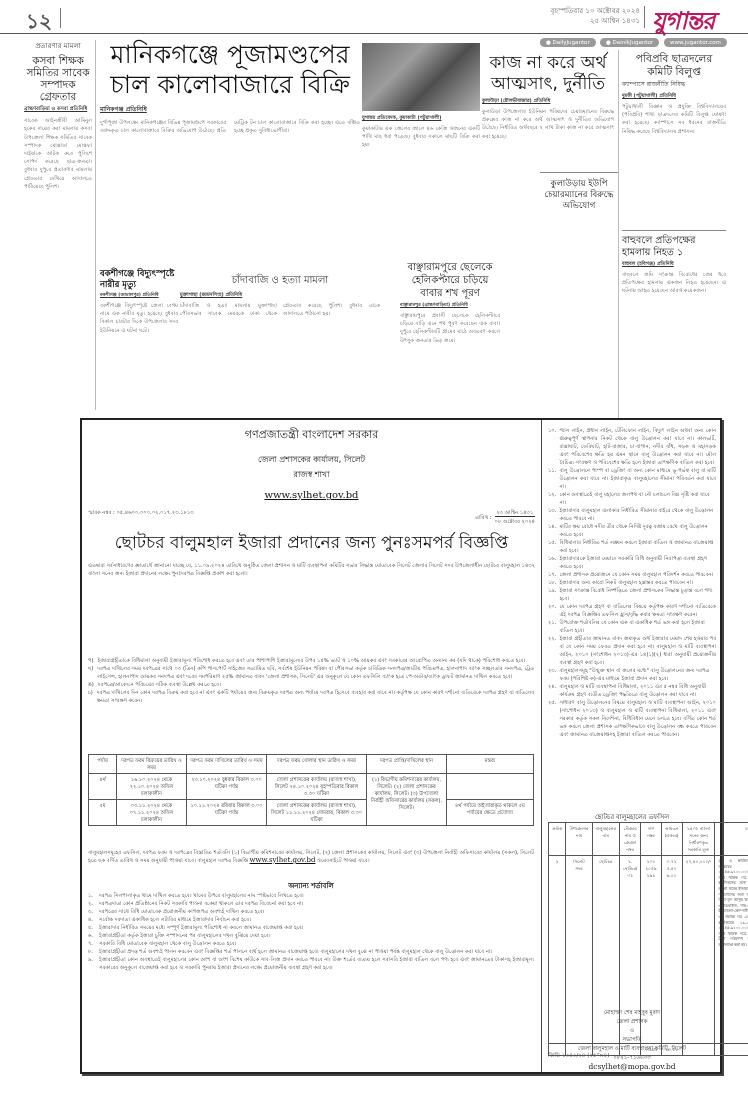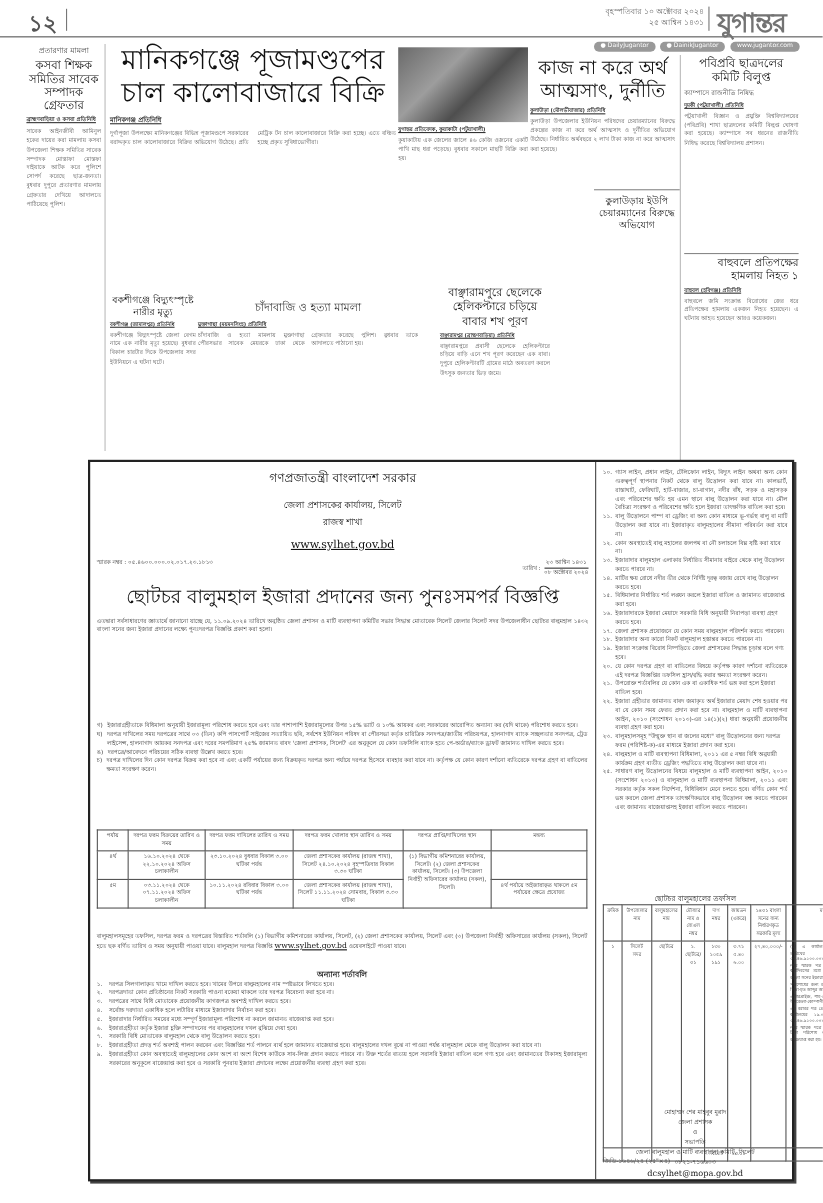--- a/index.html
+++ b/index.html
@@ -7,21 +7,21 @@
   body { font-family: "DejaVu Sans", sans-serif; color: #222; position: relative; }
   .abs { position: absolute; }
 
   
   .masthead { top: 0; left: 0; width: 748px; height: 34px; border-bottom: 1.5px solid #555; }
   .pageno { left: 26px; top: 6px; font-size: 20px; color: #555; font-weight: bold; }
   .pagesep { left: 60px; top: 8px; width: 1px; height: 20px; background: #777; }
   .section-title { left: 68px; top: 4px; font-size: 22px; font-weight: bold; color: #555; }
   .date-block { left: 530px; top: 6px; font-size: 7px; color: #666; text-align: right; line-height: 10px; width: 110px; }
   .datesep { left: 644px; top: 6px; width: 1px; height: 22px; background: #777; }
-  .logo { left: 652px; top: 2px; font-size: 24px; font-weight: bold; color: #737373; font-family: "DejaVu Serif", serif; letter-spacing: -1px; }
+  .logo { left: 652px; top: 2px; font-size: 24px; font-weight: bold; color: #be185d; font-family: "DejaVu Serif", serif; font-style: italic; letter-spacing: -1px; }
   .social { top: 38px; height: 9px; font-size: 5.5px; color: #fff; background: #999; border-radius: 5px; padding: 1px 6px; }
 
   
   .kicker { font-size: 7px; color: #444; }
   .hd { font-weight: normal; color: #111; line-height: 1.15; }
   .byline { font-size: 6px; font-weight: bold; color: #333; text-decoration: underline; }
   .body-text { font-size: 5.2px; color: #555; line-height: 8.2px; text-align: justify; }
   .rule-v { width: 1px; background: #bbb; }
   .rule-h { height: 1px; background: #888; }
 
@@ -90,27 +90,27 @@
 
 <div class="abs" style="left:622px; top:52px; width:104px;">
   <div class="hd" style="font-size:10.5px; text-align:center; line-height:13px;">পবিপ্রবি ছাত্রদলের কমিটি বিলুপ্ত</div>
   <div style="font-size:6px; color:#444; margin-top:1px;">ক্যাম্পাসে রাজনীতি নিষিদ্ধ</div>
   <div class="byline" style="font-size:4.8px; margin-top:2px;">দুমকী (পটুয়াখালী) প্রতিনিধি</div>
   <div class="body-text" style="margin-top:2px; height:125px; overflow:hidden;">পটুয়াখালী বিজ্ঞান ও প্রযুক্তি বিশ্ববিদ্যালয়ের (পবিপ্রবি) শাখা ছাত্রদলের কমিটি বিলুপ্ত ঘোষণা করা হয়েছে। ক্যাম্পাসে সব ধরনের রাজনীতি নিষিদ্ধ করেছে বিশ্ববিদ্যালয় প্রশাসন।</div>
 </div>
 <div class="abs rule-h" style="left:622px; top:230px; width:104px;"></div>
 
 <div class="abs" style="left:622px; top:234px; width:104px;">
-  <div class="hd" style="font-size:9.5px; text-align:right; line-height:12px;">বাহুবলে প্রতিপক্ষের হামলায় নিহত ১</div>
+  <div class="hd" style="font-size:9.5px; text-align:left; line-height:12px;">বাহুবলে প্রতিপক্ষের হামলায় নিহত ১</div>
   <div class="byline" style="font-size:4.8px; margin-top:2px;">বাহুবল (হবিগঞ্জ) প্রতিনিধি</div>
   <div class="body-text" style="margin-top:2px; height:140px; overflow:hidden;">বাহুবলে জমি সংক্রান্ত বিরোধের জের ধরে প্রতিপক্ষের হামলায় একজন নিহত হয়েছেন। এ ঘটনায় আহত হয়েছেন আরও কয়েকজন।</div>
 </div>
 
 <div class="abs" style="left:100px; top:268px; width:78px;">
-  <div class="hd" style="font-size:8.5px; text-align:center; line-height:11px;">বকশীগঞ্জে বিদ্যুৎস্পৃষ্টে নারীর মৃত্যু</div>
+  <div class="hd" style="font-size:8.5px; text-align:left; line-height:11px;font-weight:bold;">বকশীগঞ্জে বিদ্যুৎস্পৃষ্টে নারীর মৃত্যু</div>
   <div class="byline" style="font-size:4.6px; margin-top:1px;">বকশীগঞ্জ (জামালপুর) প্রতিনিধি</div>
   <div class="body-text" style="margin-top:2px; height:110px; overflow:hidden;">বকশীগঞ্জে বিদ্যুৎস্পৃষ্টে জেলা বেগম নামে এক নারীর মৃত্যু হয়েছে। বুধবার বিকাল চারটার দিকে উপজেলার সদর ইউনিয়নে এ ঘটনা ঘটে।</div>
 </div>
 
 <div class="abs" style="left:180px; top:272px; width:200px;">
   <div style="font-size:10px; text-align:center; color:#333;">চাঁদাবাজি ও হত্যা মামলা</div>
   <div class="byline" style="font-size:4.8px; margin-top:2px;">মুক্তাগাছা (ময়মনসিংহ) প্রতিনিধি</div>
   <div class="body-text" style="margin-top:2px; column-count:2; column-gap:6px; height:55px; overflow:hidden;">চাঁদাবাজি ও হত্যা মামলায় মুক্তাগাছা পৌরসভার সাবেক মেয়রকে ঢাকা থেকে গ্রেফতার করেছে পুলিশ। বুধবার তাকে আদালতে পাঠানো হয়।</div>
 </div>
 

